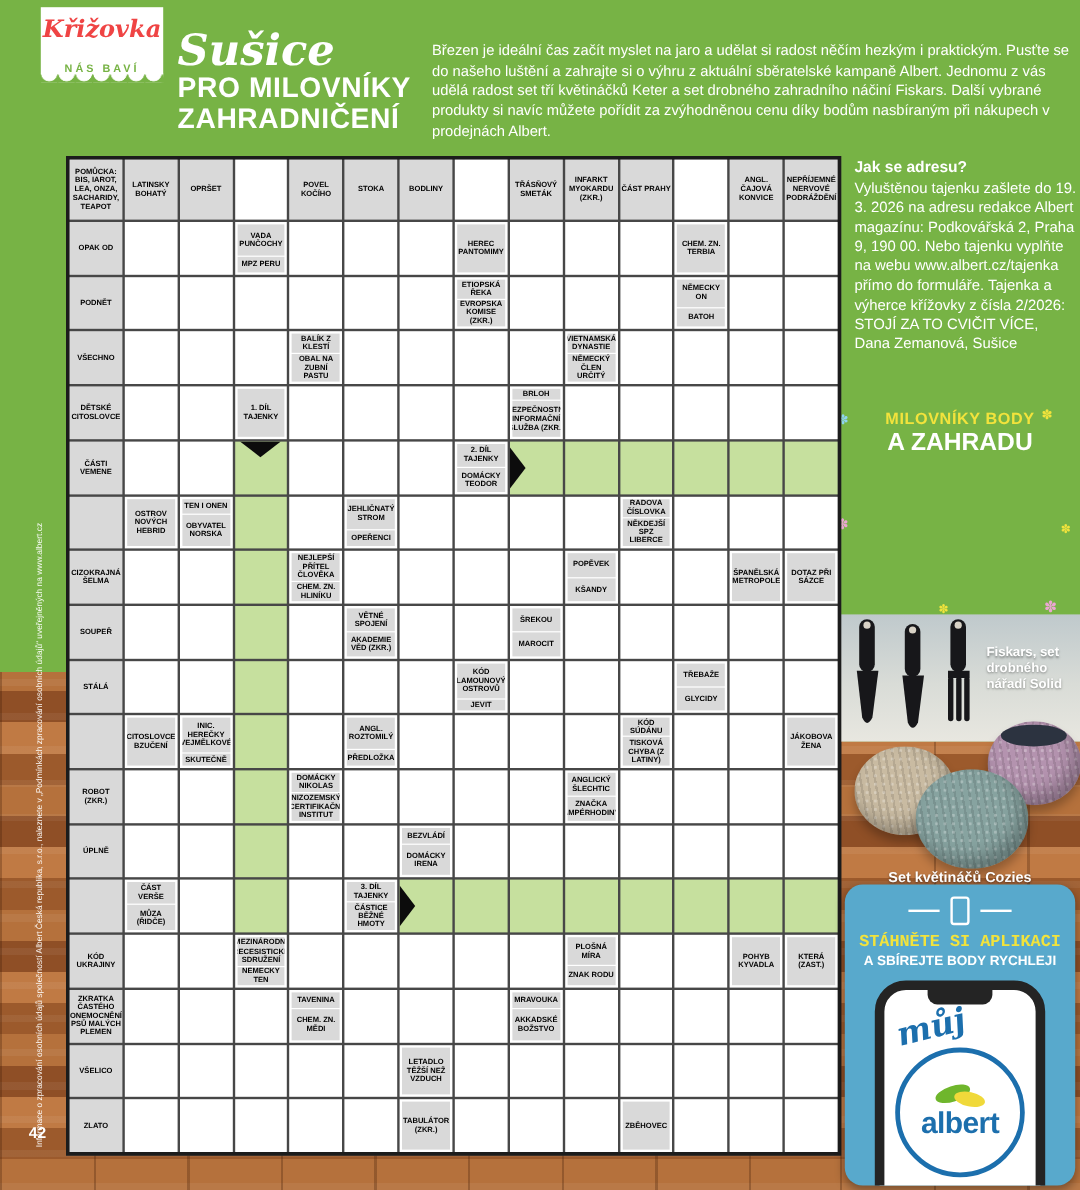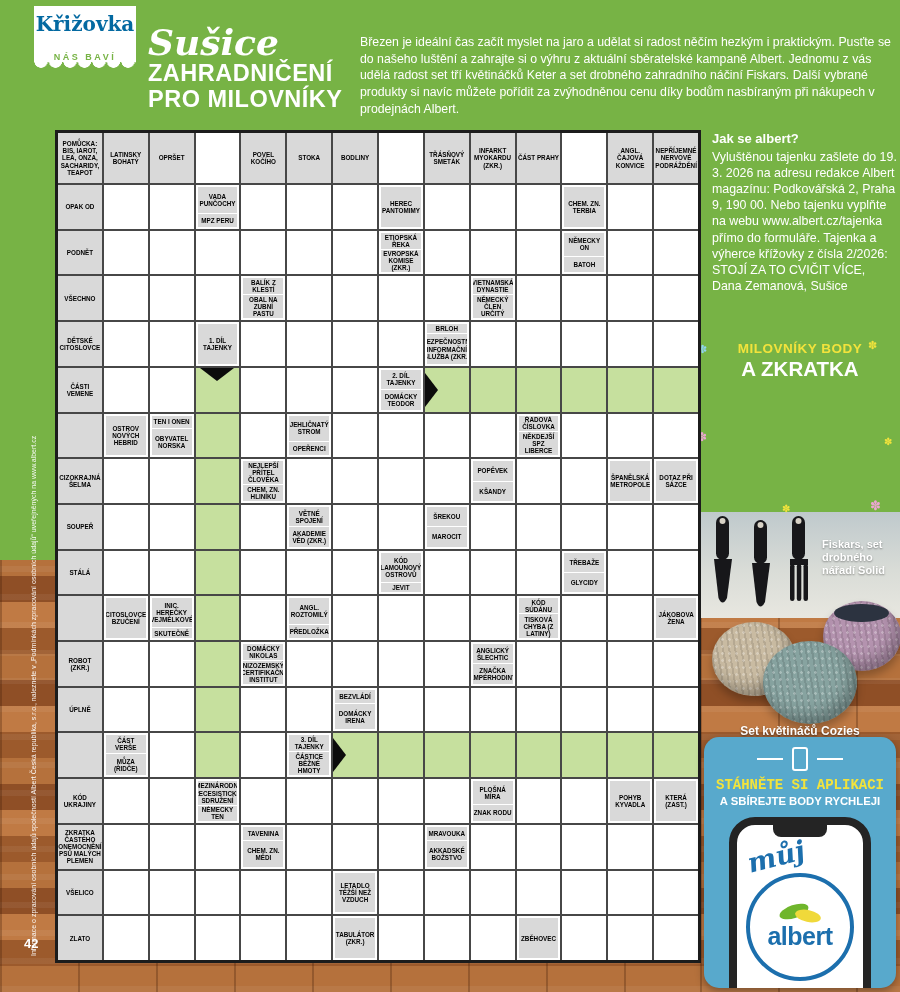--- a/index.html
+++ b/index.html
@@ -13,22 +13,22 @@
       repeating-linear-gradient(0deg, #b5713c 0 26px, #9c5a2c 26px 52px, #c07a44 52px 78px, #8f4f26 78px 104px);}
   .wood-bottom{left:0;top:560px;width:702px;height:432px;}
   .wood-right{left:700px;top:618px;width:200px;height:374px;}
   .tools-photo{position:absolute;left:700px;top:512px;width:200px;height:106px;
     background:linear-gradient(180deg,#bfc9cc 0%,#d9dcd7 55%,#e8e7e0 100%);}
   
   .badge{position:absolute;left:34px;top:6px;width:102px;height:56px;background:#fff;text-align:center;}
   .badge::after{content:"";position:absolute;left:0;right:0;bottom:-7px;height:8px;
     background:radial-gradient(circle at 7px 0px,#fff 6.5px,rgba(255,255,255,0) 7px);
     background-size:14.5px 8px;background-repeat:repeat-x;}
-  .badge-script{font-family:"DejaVu Serif","Liberation Serif",serif;font-weight:bold;
-    font-size:20px;color:#0369a1;padding-top:8px;line-height:1;}
+  .badge-script{font-family:"DejaVu Serif","Liberation Serif",serif;font-style:italic;font-weight:bold;
+    font-size:20px;color:#ef4444;padding-top:8px;line-height:1;}
   .badge-caps{font-size:9px;font-weight:bold;letter-spacing:2.5px;color:#77b345;margin-top:18px;}
   .title{position:absolute;left:148px;top:24px;color:#fff;}
   .title-script{font-family:"DejaVu Serif","Liberation Serif",serif;font-style:italic;font-weight:bold;
     font-size:36px;line-height:1;}
   .title-b{font-size:23.5px;font-weight:800;letter-spacing:.5px;line-height:1.12;}
   .intro{position:absolute;left:360px;top:34px;width:537px;color:#fff;font-size:12.3px;line-height:1.36;}
   
   #grid{position:absolute;left:55px;top:130px;width:646px;height:833px;z-index:3;
     display:grid;grid-template-columns:repeat(14,1fr);grid-template-rows:50px repeat(17,1fr);
     gap:2px;background:#474747;border:3px solid #1c1c1c;box-sizing:border-box;}
@@ -101,22 +101,22 @@
   <div class="wood wood-bottom"></div>
   <div class="wood wood-right"></div>
   <div class="tools-photo"></div>
 
   <div class="badge">
     <div class="badge-script">Křižovka</div>
     <div class="badge-caps">NÁS BAVÍ</div>
   </div>
   <div class="title">
     <div class="title-script">Sušice</div>
+    <div class="title-b">PRO MILOVNÍKY</div>
     <div class="title-b">ZAHRADNIČENÍ</div>
-    <div class="title-b">PRO MILOVNÍKY</div>
   </div>
   <div class="intro">Březen je ideální čas začít myslet na jaro a udělat si radost něčím hezkým i praktickým. Pusťte se do našeho luštění a zahrajte si o výhru z aktuální sběratelské kampaně Albert. Jednomu z vás udělá radost set tří květináčků Keter a set drobného zahradního náčiní Fiskars. Další vybrané produkty si navíc můžete pořídit za zvýhodněnou cenu díky bodům nasbíraným při nákupech v prodejnách Albert.</div>
 
   <div id="grid">
       <div class="cell c-cluefull">
         <div class="cluebox full" style="flex-grow: 5;">POMŮCKA: BIS, IAROT, LEA, ONZA, SACHARIDY, TEAPOT</div>
       </div>
       <div class="cell c-cluefull">
         <div class="cluebox full" style="flex-grow: 2;">LATINSKY BOHATÝ</div>
       </div>
@@ -528,34 +528,34 @@
       <div class="cell c-white"></div>
       <div class="cell c-white">
         <div class="cluebox" style="flex-grow: 1;">ZBĚHOVEC</div>
       </div>
       <div class="cell c-white"></div>
       <div class="cell c-white"></div>
       <div class="cell c-white"></div>
     </div>
 
   <div class="join">
-    <div class="join-h">Jak se albert?</div>
+    <div class="join-h">Jak se adresu?</div>
     <div class="join-body">Vyluštěnou tajenku zašlete do 19. 3. 2026 na adresu redakce Albert magazínu: Podkovářská 2, Praha 9, 190 00. Nebo tajenku vyplňte na webu www.albert.cz/tajenka přímo do formuláře. Tajenka a výherce křížovky z čísla 2/2026: STOJÍ ZA TO CVIČIT VÍCE, Dana Zemanová, Sušice</div>
   </div>
 
   <span class="flower" style="left:698px;top:343px;color:#8fd4f0;font-size:11px;">✽</span>
   <span class="flower" style="left:868px;top:339px;color:#f2e33c;font-size:11px;">✽</span>
   <span class="flower" style="left:697px;top:430px;color:#eba6d2;font-size:12px;">✽</span>
   <span class="flower" style="left:884px;top:436px;color:#f2e33c;font-size:10px;">✽</span>
   <span class="flower" style="left:782px;top:503px;color:#f2e33c;font-size:10px;">✽</span>
   <span class="flower" style="left:870px;top:498px;color:#eba6d2;font-size:13px;">✽</span>
 
   <div class="collect">
     <div class="collect-l1">MILOVNÍKY BODY</div>
-    <div class="collect-l3">A ZKRATKA</div>
+    <div class="collect-l3">A ZAHRADU</div>
   </div>
 
   <svg class="tools-svg" width="120" height="104" viewBox="0 0 120 104">
     <g fill="#17171a">
       <rect x="8" y="2" width="13" height="44" rx="6.5"></rect>
       <path d="M6 45 L24 45 L19 84 Q14.5 93 10.5 84 Z"></path>
       <rect x="46" y="6" width="13" height="44" rx="6.5"></rect>
       <path d="M44 49 L62 49 L57 88 Q52.5 97 48.5 88 Z"></path>
       <rect x="84" y="2" width="13" height="44" rx="6.5"></rect>
       <path d="M82 45 h18 v6 h-18 z"></path>

